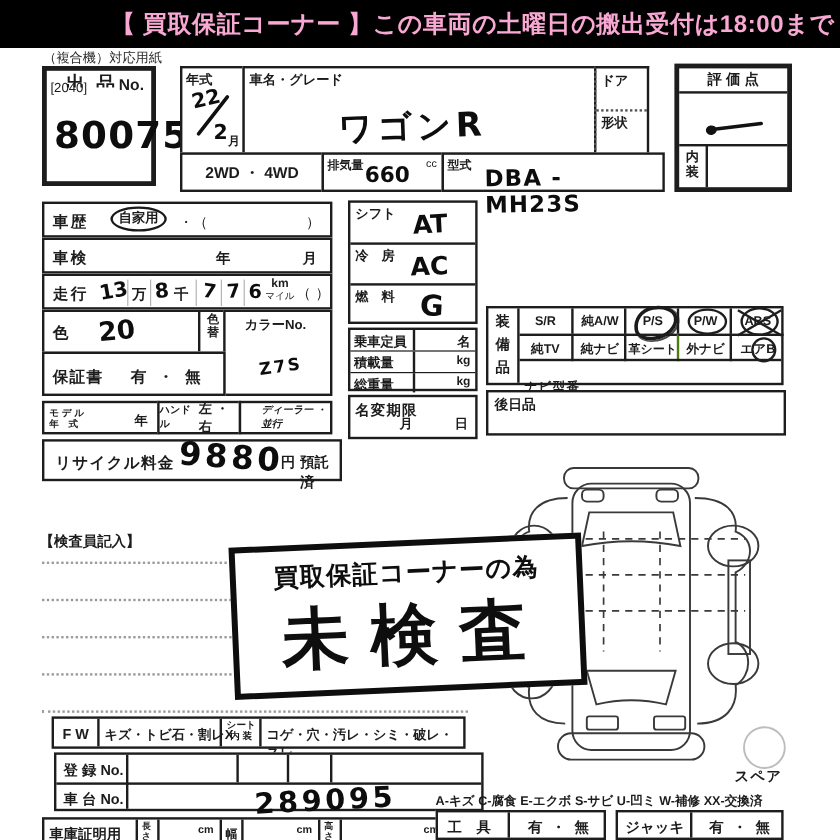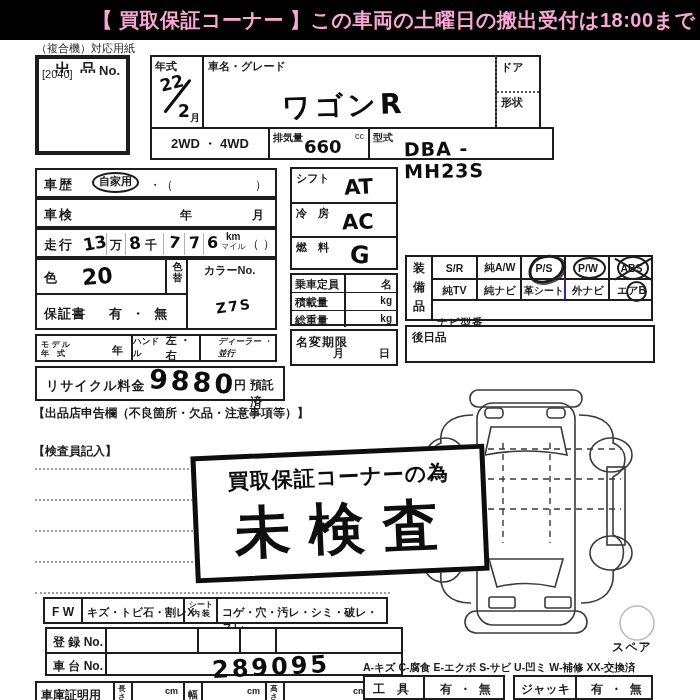--- a/index.html
+++ b/index.html
@@ -35,20 +35,21 @@
     <span style="font-size:20px;font-weight:bold;letter-spacing:0.5px;">【 買取保証コーナー 】この車両の土曜日の搬出受付は18:00まで</span>
   </div>
   <div class="abs" style="left:36px;top:41px;font-size:11px;color:#2a2a2a;">（複合機）対応用紙</div>
 
   <div class="box bx4" style="left:35px;top:55px;width:95px;height:100px;">
     <div class="abs" style="left:16px;top:1px;height:13px;overflow:hidden;">
       <span style="font-size:16px;font-weight:bold;letter-spacing:9px;">出品</span>
     </div>
     <div class="abs" style="left:3px;top:9px;font-size:11px;">[2040]</div>
     <div class="abs lbl" style="right:6px;top:4px;font-size:13px;">No.</div>
+    <div class="abs hw" style="left:6px;top:36px;font-size:31px;letter-spacing:1px;">80075</div>
   </div>
 
   <div class="box" style="left:150px;top:55px;width:54px;height:74px;">
     <span class="abs lbl" style="left:3px;top:2px;font-size:11px;">年式</span>
     <span class="abs hw" style="left:8px;top:16px;font-size:17px;transform:rotate(-14deg);">22</span>
     <span class="slash" style="left:24px;top:18px;height:42px;transform:rotate(38deg);"></span>
     <span class="abs hw" style="left:26px;top:44px;font-size:17px;">2</span>
     <span class="abs lbl" style="left:38px;top:54px;font-size:10px;">月</span>
   </div>
   <div class="box" style="left:202px;top:55px;width:295px;height:74px;">
@@ -66,20 +67,29 @@
   <div class="box" style="left:268px;top:127px;width:102px;height:33px;">
     <span class="abs lbl" style="left:3px;top:2px;font-size:10px;">排気量</span>
     <span class="abs hw" style="left:34px;top:7px;font-size:18px;">660</span>
     <span class="abs" style="right:4px;top:2px;font-size:9px;">cc</span>
   </div>
   <div class="box" style="left:368px;top:127px;width:186px;height:33px;">
     <span class="abs lbl" style="left:3px;top:2px;font-size:10px;">型式</span>
     <span class="abs hw" style="left:34px;top:8px;font-size:19px;letter-spacing:1px;transform:rotate(-1deg);">DBA - MH23S</span>
   </div>
 
+  <div class="box bx4" style="left:562px;top:53px;width:98px;height:107px;">
+    <div style="text-align:center;font-weight:bold;font-size:12px;border-bottom:2px solid #1d1d1d;padding:1px 0;">評 価 点</div>
+    <div class="grade-dash" style="left:24px;top:47px;"></div>
+    <div class="cellline" style="left:0;right:0;top:63px;height:2px;"></div>
+    <div class="cellline" style="left:22px;top:63px;bottom:0;width:2px;"></div>
+    <div class="abs lbl stack" style="left:3px;top:68px;font-size:11px;width:16px;">
+      <span style="display:inline-block;width:12px;line-height:1.2;word-break:break-all;">内装</span>
+    </div>
+  </div>
 
   <div class="box" style="left:35px;top:168px;width:242px;height:30px;">
     <span class="abs lbl" style="left:7px;top:6px;font-size:13px;letter-spacing:2px;">車歴</span>
     <span class="abs circled" style="left:55px;top:2px;font-size:11px;font-weight:bold;">自家用</span>
     <span class="abs" style="left:112px;top:7px;font-size:12px;">・（</span>
     <span class="abs" style="left:218px;top:7px;font-size:12px;">）</span>
   </div>
   <div class="box" style="left:35px;top:198px;width:242px;height:30px;">
     <span class="abs lbl" style="left:7px;top:6px;font-size:13px;letter-spacing:2px;">車検</span>
     <span class="abs lbl" style="left:143px;top:7px;font-size:12px;">年</span>
@@ -135,21 +145,20 @@
   </div>
   <div class="box" style="left:199px;top:334px;width:78px;height:28px;display:flex;align-items:center;justify-content:center;">
     <span style="font-size:8.5px;font-weight:bold;font-style:italic;padding-left:17px;">ディーラー ・ 並行</span>
   </div>
   <div class="box" style="left:35px;top:366px;width:250px;height:35px;">
     <span class="abs lbl" style="left:9px;top:9px;font-size:13px;letter-spacing:1px;">リサイクル料金</span>
     <span class="abs hw" style="left:112px;top:-2px;font-size:27px;letter-spacing:3px;transform:rotate(4deg);">9880</span>
     <span class="abs lbl" style="left:197px;top:9px;font-size:12px;">円</span>
     <span class="abs lbl" style="left:213px;top:9px;font-size:12px;">預託済</span>
   </div>
-  <div class="abs lbl" style="left:33px;top:405px;font-size:12px;">【出品店申告欄（不良箇所・欠品・注意事項等）】</div>
 
   <div class="box" style="left:290px;top:167px;width:108px;height:103px;">
     <span class="abs lbl" style="left:4px;top:2px;font-size:11px;">シフト</span>
     <span class="abs hw" style="left:52px;top:6px;font-size:21px;transform:rotate(-3deg);">AT</span>
     <div class="cellline" style="left:0;right:0;top:33px;height:2px;"></div>
     <span class="abs lbl" style="left:4px;top:37px;font-size:11px;">冷　房</span>
     <span class="abs hw" style="left:50px;top:41px;font-size:21px;transform:rotate(-2deg);">AC</span>
     <div class="cellline" style="left:0;right:0;top:67px;height:2px;"></div>
     <span class="abs lbl" style="left:4px;top:71px;font-size:11px;">燃　料</span>
     <span class="abs hw" style="left:58px;top:72px;font-size:24px;transform:rotate(3deg);">G</span>
@@ -211,21 +220,21 @@
 
     </div>
     <div class="abs" style="left:69px;top:21px;width:44px;height:21px;border-top:2px solid #1d1d1d;border-left:2px solid #1d1d1d;display:flex;align-items:center;justify-content:center;">
       <span style="font-size:10.5px;font-weight:bold;">純ナビ</span>
 
     </div>
     <div class="abs" style="left:113px;top:21px;width:44px;height:21px;border-top:2px solid #1d1d1d;border-left:2px solid #1d1d1d;display:flex;align-items:center;justify-content:center;">
       <span style="font-size:10px;font-weight:bold;">革シート</span>
 
     </div>
-    <div class="abs" style="left:157px;top:21px;width:44px;height:21px;border-top:2px solid #1d1d1d;border-left:2px solid #4c1d95;display:flex;align-items:center;justify-content:center;">
+    <div class="abs" style="left:157px;top:21px;width:44px;height:21px;border-top:2px solid #1d1d1d;border-left:2px solid #4d7c0f;display:flex;align-items:center;justify-content:center;">
       <span style="font-size:10.5px;font-weight:bold;">外ナビ</span>
 
     </div>
     <div class="abs" style="left:201px;top:21px;width:43px;height:21px;border-top:2px solid #1d1d1d;border-left:2px solid #1d1d1d;display:flex;align-items:center;justify-content:center;">
       <span style="font-size:10.5px;font-weight:bold;">エアB</span>
       <span class="abs mark-circle" style="left:16px;top:1px;width:17px;height:17px;"></span>
     </div>
 
     <div class="abs" style="left:26px;top:42px;right:0;bottom:0;border-top:2px solid #1d1d1d;">
       <span class="abs lbl" style="left:4px;top:3px;font-size:10.5px;letter-spacing:1px;margin-top:12px;">ナビ型番</span>

